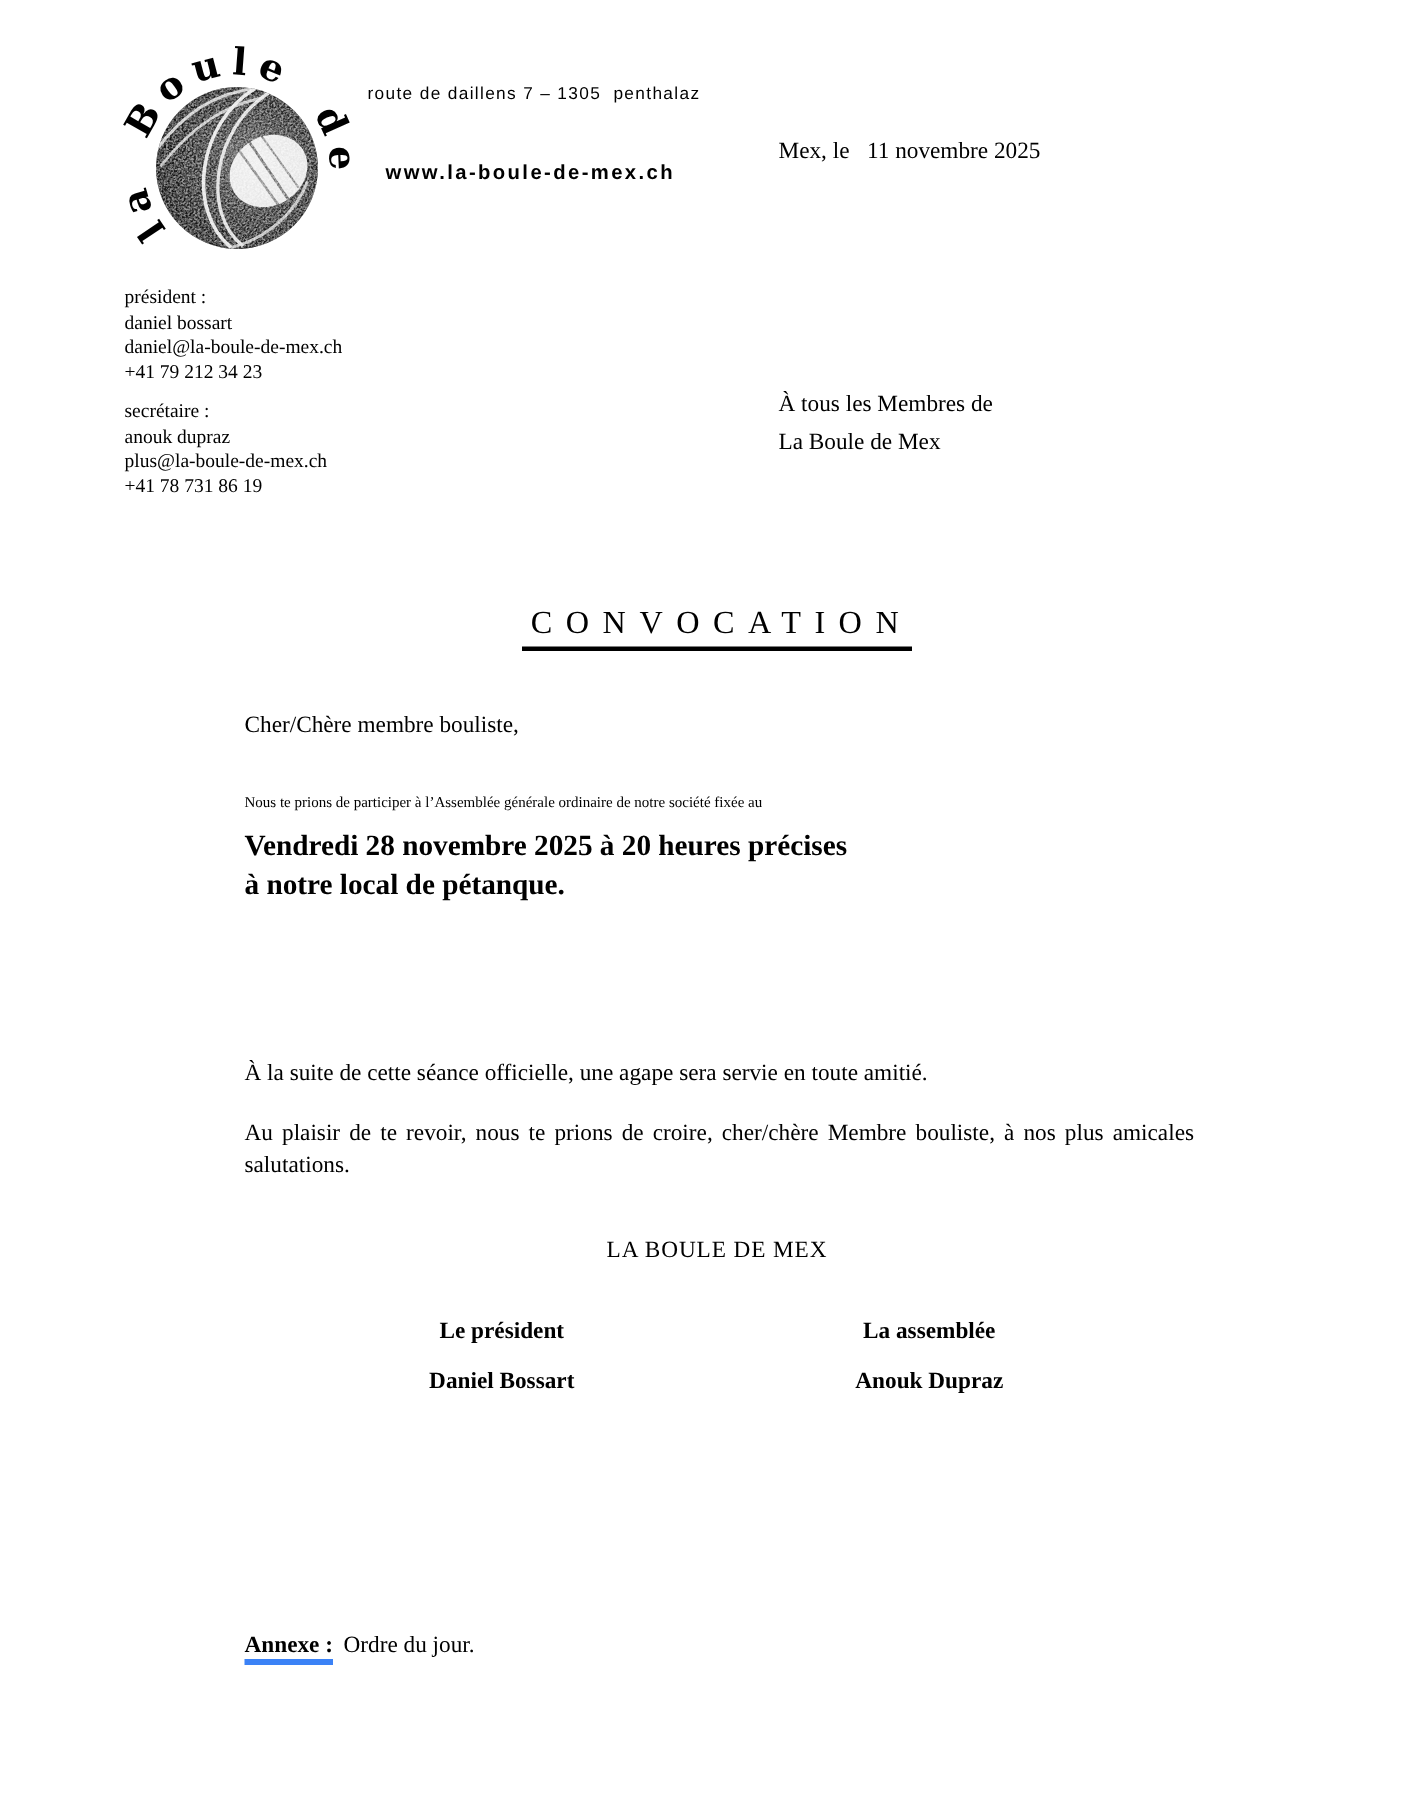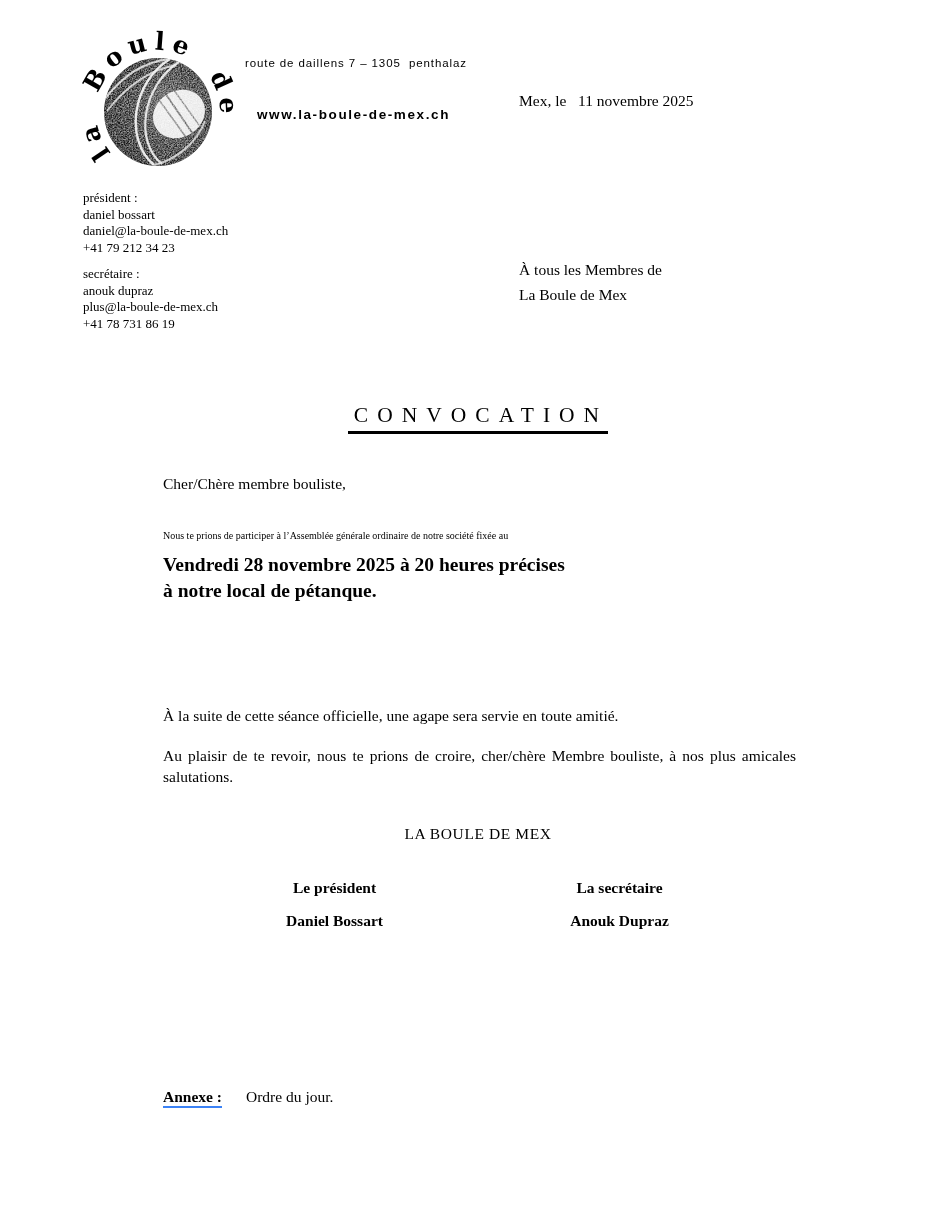--- a/index.html
+++ b/index.html
@@ -55,22 +55,22 @@
   
   .org-sig { left:163px; top:825px; width:630px; text-align:center; font-size:15.5px; letter-spacing:0.6px; }
   .sig { text-align:center; font-weight:bold; font-size:15.5px; }
   .sig-left  { left:237px; top:878px; width:195px; }
   .sig-right { left:522px; top:878px; width:195px; }
   .sig-role { line-height:19px; }
   .sig-name { margin-top:14px; line-height:19px; }
 
   
   .annex { left:163px; top:1088px; font-size:15.5px; }
-  .annex-label { font-weight:bold; border-bottom:2px solid #3b82f6; padding-bottom:1px; }
-  .annex-text { margin-left:24px; }
+  .annex-label { font-weight:bold; border-bottom:4px solid #3b82f6; padding-bottom:1px; }
+  .annex-text { margin-left:7px; }
 </style>
 </head>
 <body>
 
 <div class="page">
 
   <div class="abs logo">
     <svg width="182" height="172" viewBox="0 0 182 172">
       <defs>
         <radialGradient id="ballGrad" cx="0.62" cy="0.46" r="0.85">
@@ -154,21 +154,21 @@
   <div class="abs para p3">Au plaisir de te revoir, nous te prions de croire, cher/chère Membre bouliste, à nos plus amicales salutations.</div>
 
   <div class="abs org-sig">LA BOULE DE MEX</div>
 
   <div class="abs sig sig-left">
     <div class="sig-role">Le président</div>
     <div class="sig-name">Daniel Bossart</div>
   </div>
 
   <div class="abs sig sig-right">
-    <div class="sig-role">La secrétaire</div>
+    <div class="sig-role">La assemblée</div>
     <div class="sig-name">Anouk Dupraz</div>
   </div>
 
   <div class="abs annex">
     <span class="annex-label">Annexe :</span><span class="annex-text">Ordre du jour.</span>
   </div>
 
 </div>
 
 </body></html>

